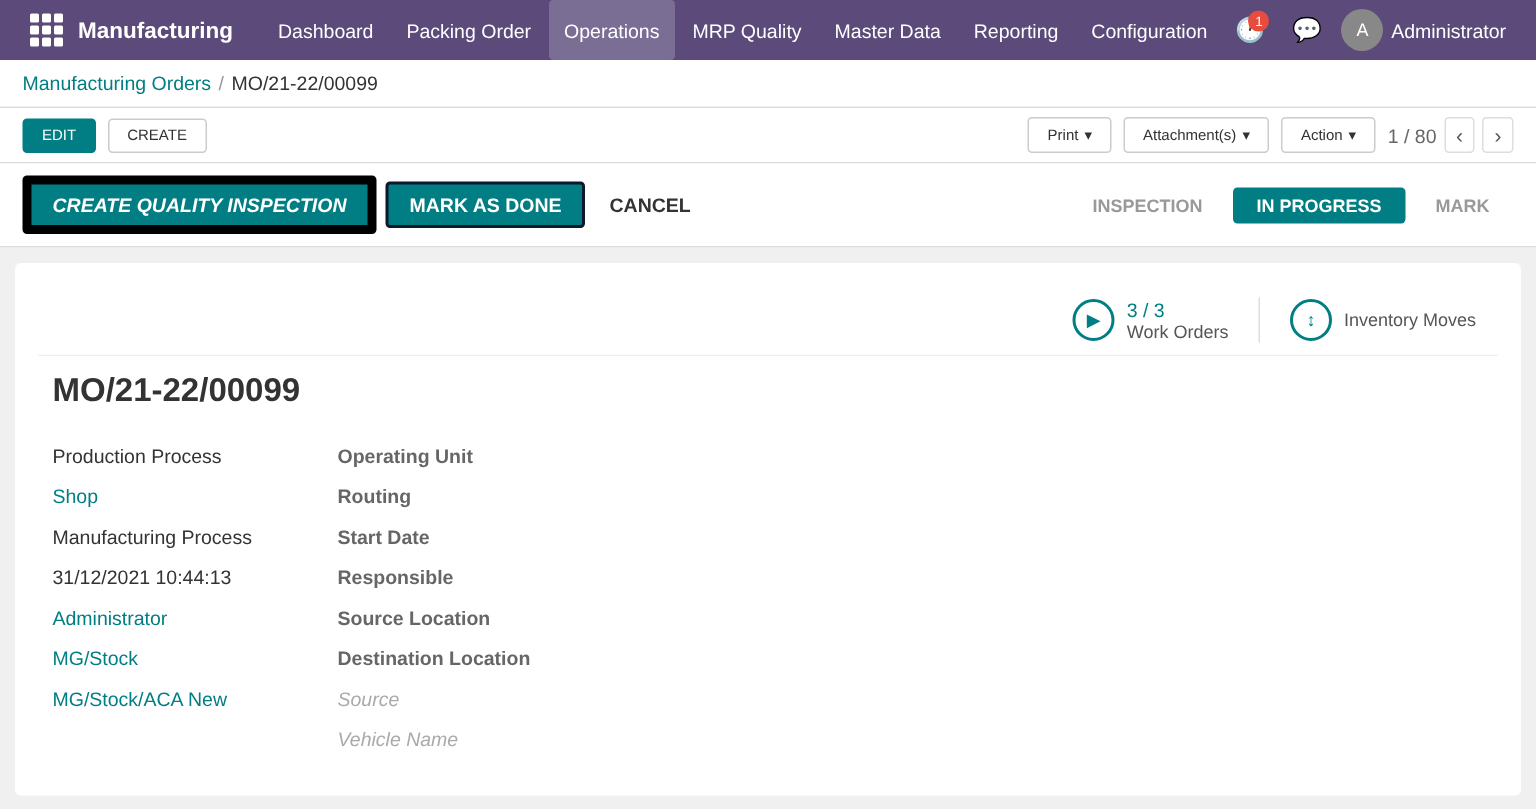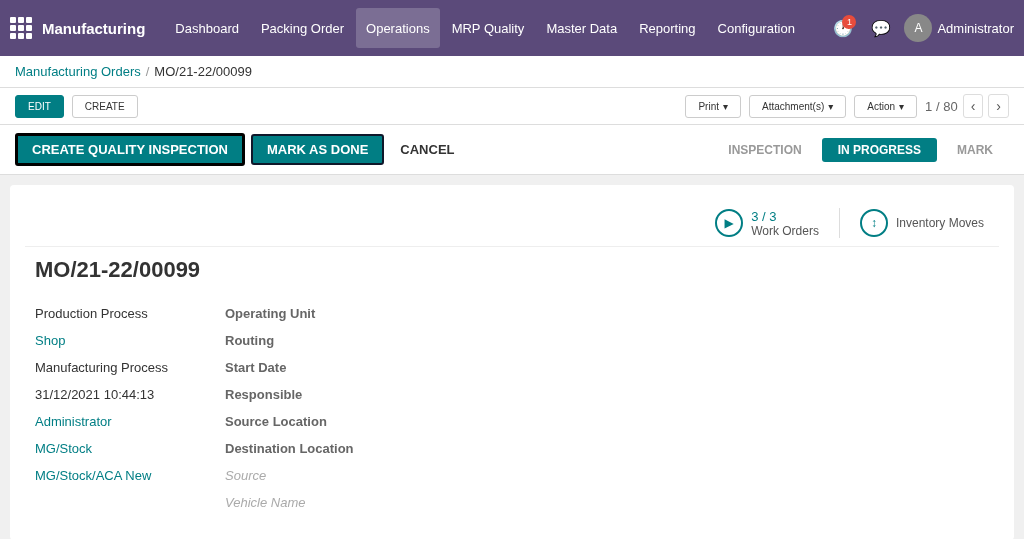--- a/index.html
+++ b/index.html
@@ -2,24 +2,24 @@
 <html><head>
   <meta charset="utf-8">
   <style>
     * { box-sizing: border-box; margin: 0; padding: 0; }
     body { font-family: Arial, sans-serif; font-size: 13px; color: #333; background: #f0f0f0; overflow: hidden; }
 
     
     .top-nav {
       background: #5b4a7a;
       color: white;
-      height: 56px;
-      display: flex;
-      align-items: center;
-      padding: 0 10px;
+      height: 40px;
+      display: flex;
+      align-items: center;
+      padding: 0 20px;
       gap: 0;
     }
     .nav-apps-icon {
       display: grid;
       grid-template-columns: repeat(3,6px);
       grid-template-rows: repeat(3,6px);
       gap: 2px;
       margin-right: 10px;
       cursor: pointer;
     }
@@ -172,26 +172,27 @@
       background: white;
       padding: 8px 15px;
       border-bottom: 1px solid #ddd;
       display: flex;
       align-items: center;
       gap: 6px;
     }
     .btn-quality {
       background: #017e84;
       color: white;
-      border: 3px solid #000000;
+      border: 6px solid #000000;
       font-weight: 600;
       padding: 6px 14px;
       border-radius: 3px;
       cursor: pointer;
       font-size: 13px;
+      font-style: italic;
     }
     .btn-mark-done {
       background: #017e84;
       color: white;
       border: 2px solid #0f172a;
       font-weight: 600;
       padding: 6px 14px;
       border-radius: 3px;
       cursor: pointer;
       font-size: 13px;

